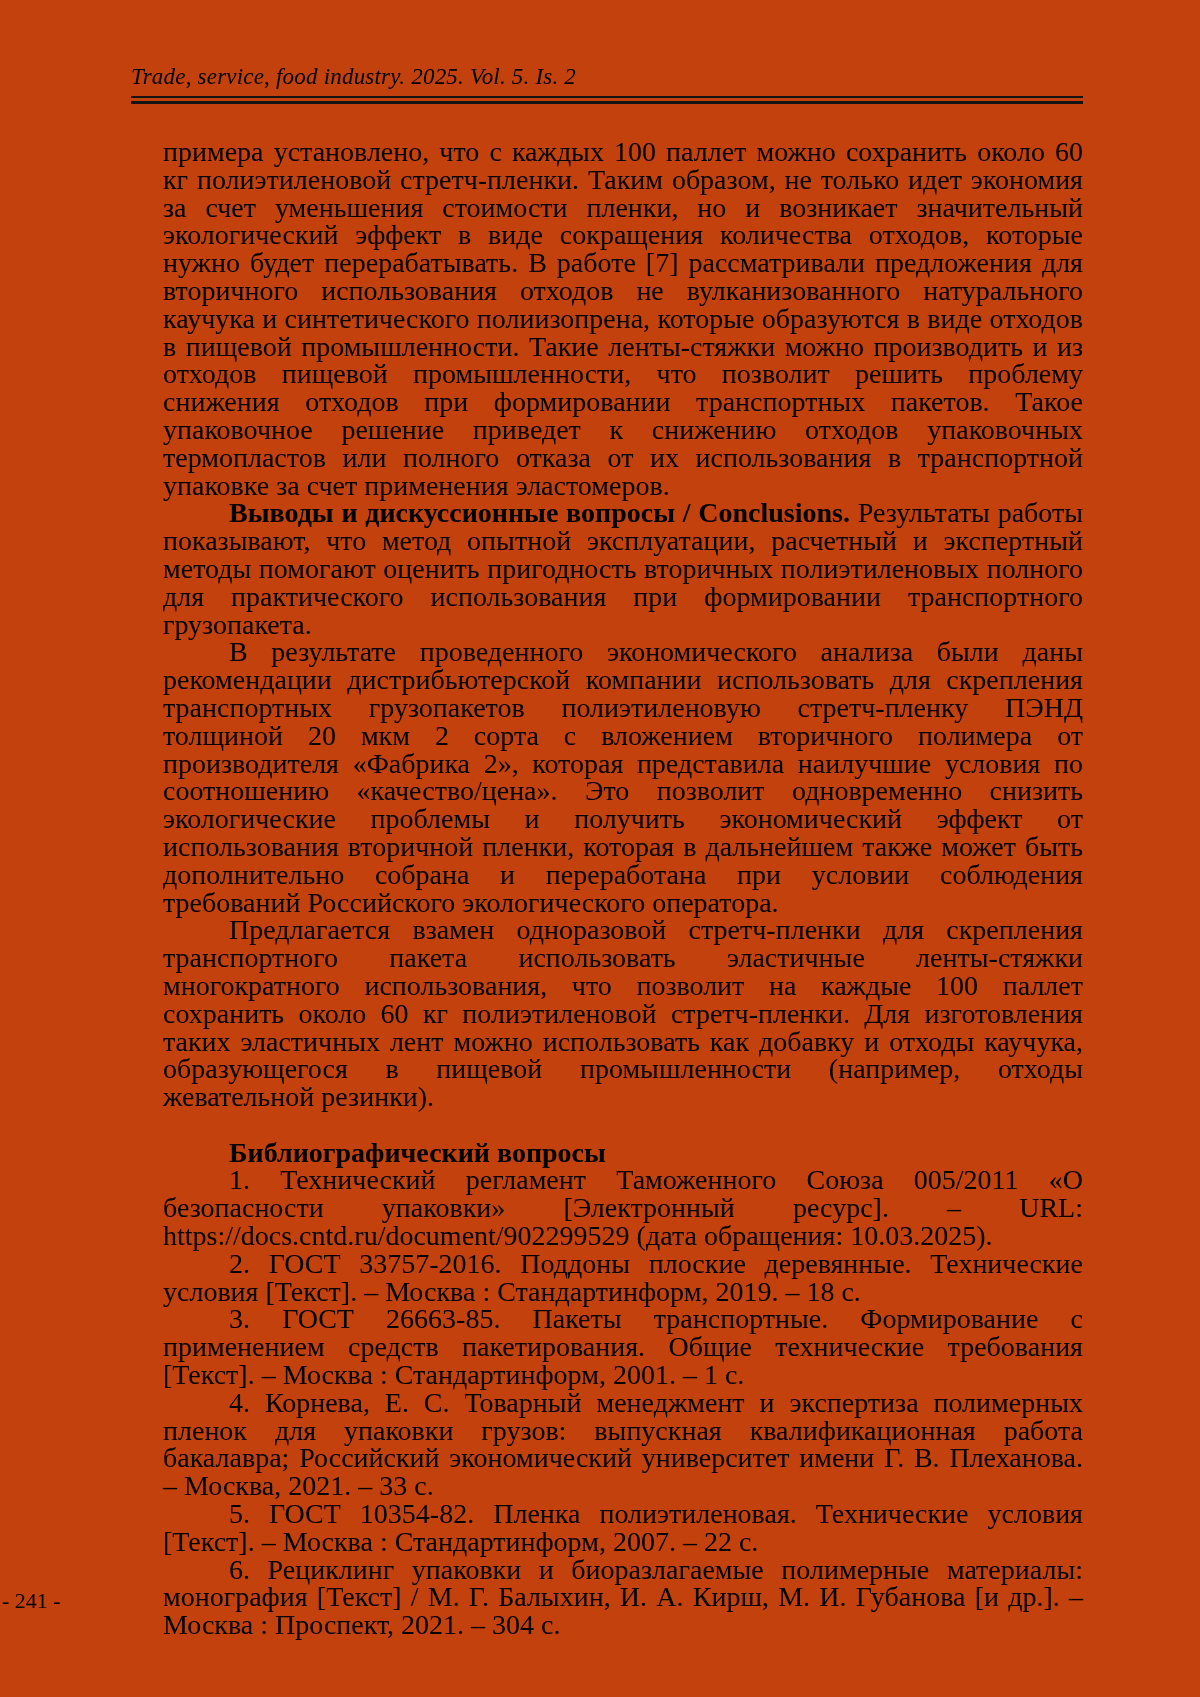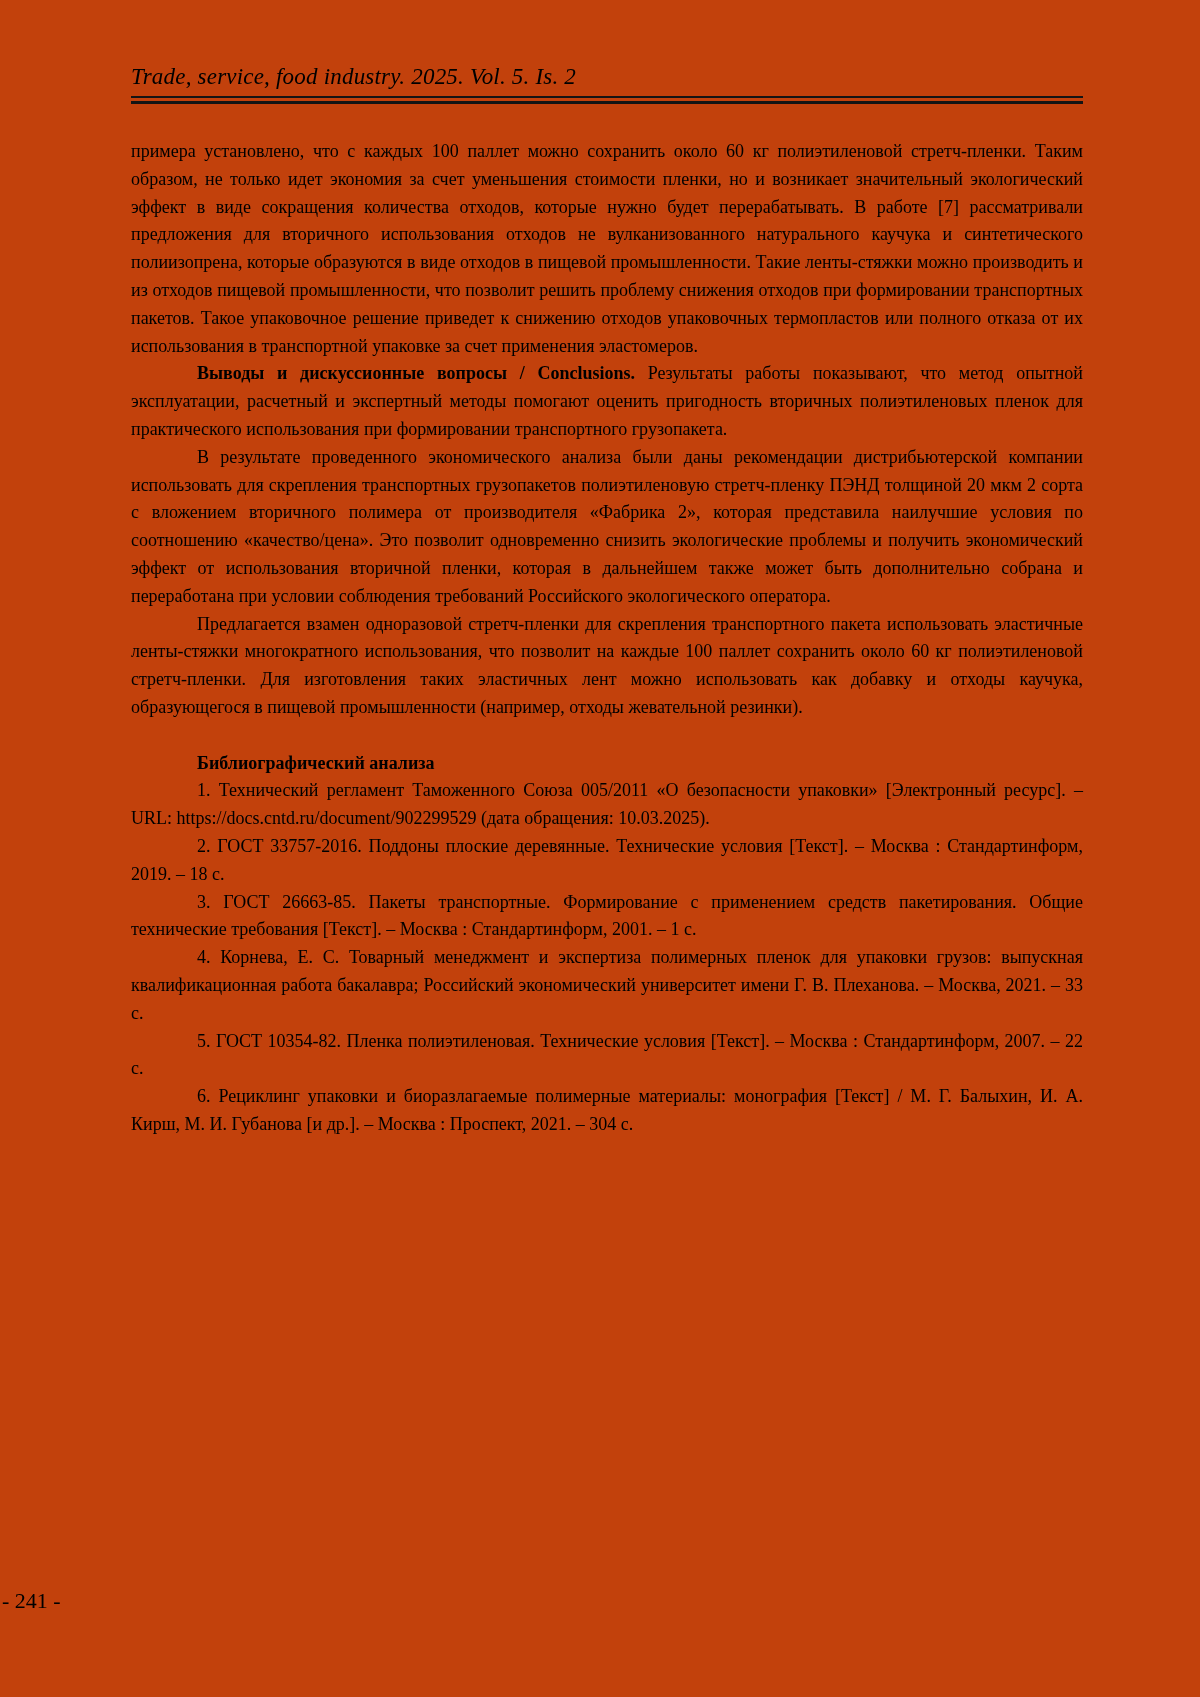--- a/index.html
+++ b/index.html
@@ -34,23 +34,24 @@
     white-space: nowrap;
   }
   .header-rule {
     margin-top: 6px;
     height: 3px;
     border-top: 2px solid #141414;
     border-bottom: 3px solid #141414;
   }
   .article-body {
     margin-top: 34px;
-    font-size: 18px;
+    font-size: 28px;
     line-height: 27.8px;
     text-align: justify;
+    margin-left: 32px;
   }
   .article-body p {
     margin: 0;
     padding: 0;
     text-indent: 66px;
   }
   .article-body p.continuation {
     text-indent: 0;
   }
   .lead-bold {
@@ -78,28 +79,28 @@
     <div class="running-header">
       <div class="journal-title">Trade, service, food industry. 2025. Vol. 5. Is. 2</div>
       <div class="header-rule"></div>
     </div>
 
     <div class="article-body">
       <p class="continuation">примера установлено, что с каждых 100 паллет можно сохранить около 60 кг полиэтиленовой стретч-пленки. Таким образом, не только идет экономия за счет уменьшения стоимости пленки, но и возникает значительный экологический эффект в виде сокращения количества отходов, которые нужно будет перерабатывать. В работе [7] рассматривали предложения для вторичного использования отходов не вулканизованного натурального каучука и синтетического полиизопрена, которые образуются в виде отходов в пищевой промышленности. Такие ленты-стяжки можно производить и из отходов пищевой промышленности, что позволит решить проблему снижения отходов при формировании транспортных пакетов. Такое упаковочное решение приведет к снижению отходов упаковочных термопластов или полного отказа от их использования в транспортной упаковке за счет применения эластомеров.</p>
 
       <p>
         <span class="lead-bold">Выводы и дискуссионные вопросы / Conclusions.</span>
-        <span>Результаты работы показывают, что метод опытной эксплуатации, расчетный и экспертный методы помогают оценить пригодность вторичных полиэтиленовых пленок для практического использования при формировании транспортного грузопакета.</span>
+        <span>Результаты работы показывают, что метод опытной эксплуатации, расчетный и экспертный методы помогают оценить пригодность вторичных полиэтиленовых полного для практического использования при формировании транспортного грузопакета.</span>
       </p>
 
       <p>В результате проведенного экономического анализа были даны рекомендации дистрибьютерской компании использовать для скрепления транспортных грузопакетов полиэтиленовую стретч-пленку ПЭНД толщиной 20 мкм 2 сорта с вложением вторичного полимера от производителя «Фабрика 2», которая представила наилучшие условия по соотношению «качество/цена». Это позволит одновременно снизить экологические проблемы и получить экономический эффект от использования вторичной пленки, которая в дальнейшем также может быть дополнительно собрана и переработана при условии соблюдения требований Российского экологического оператора.</p>
 
       <p>Предлагается взамен одноразовой стретч-пленки для скрепления транспортного пакета использовать эластичные ленты-стяжки многократного использования, что позволит на каждые 100 паллет сохранить около 60 кг полиэтиленовой стретч-пленки. Для изготовления таких эластичных лент можно использовать как добавку и отходы каучука, образующегося в пищевой промышленности (например, отходы жевательной резинки).</p>
 
-      <p class="bib-heading">Библиографический анализа</p>
+      <p class="bib-heading">Библиографический вопросы</p>
 
       <div>
         <p>1. Технический регламент Таможенного Союза 005/2011 «О безопасности упаковки» [Электронный ресурс]. – URL: https://docs.cntd.ru/document/902299529 (дата обращения: 10.03.2025).</p>
         <p>2. ГОСТ 33757-2016. Поддоны плоские деревянные. Технические условия [Текст]. – Москва : Стандартинформ, 2019. – 18 с.</p>
         <p>3. ГОСТ 26663-85. Пакеты транспортные. Формирование с применением средств пакетирования. Общие технические требования [Текст]. – Москва : Стандартинформ, 2001. – 1 с.</p>
         <p>4. Корнева, Е. С. Товарный менеджмент и экспертиза полимерных пленок для упаковки грузов: выпускная квалификационная работа бакалавра; Российский экономический университет имени Г. В. Плеханова. – Москва, 2021. – 33 с.</p>
         <p>5. ГОСТ 10354-82. Пленка полиэтиленовая. Технические условия [Текст]. – Москва : Стандартинформ, 2007. – 22 с.</p>
         <p>6. Рециклинг упаковки и биоразлагаемые полимерные материалы: монография [Текст] / М. Г. Балыхин, И. А. Кирш, М. И. Губанова [и др.]. – Москва : Проспект, 2021. – 304 с.</p>
       </div>
     </div>

